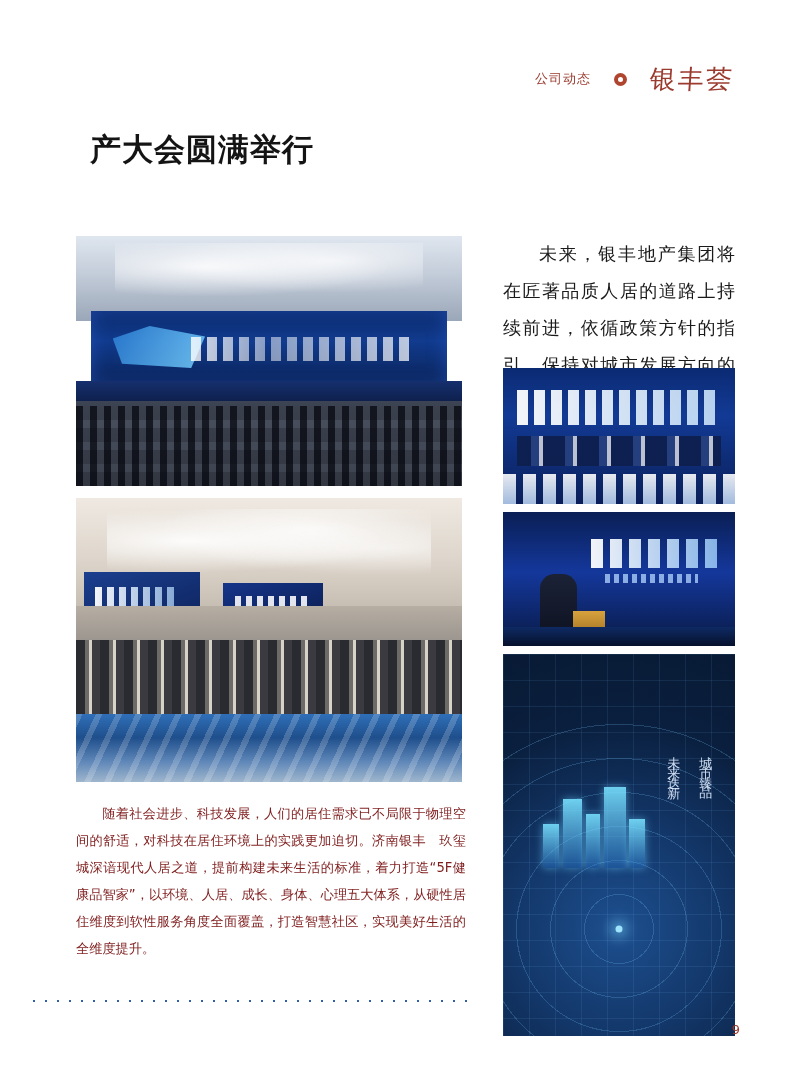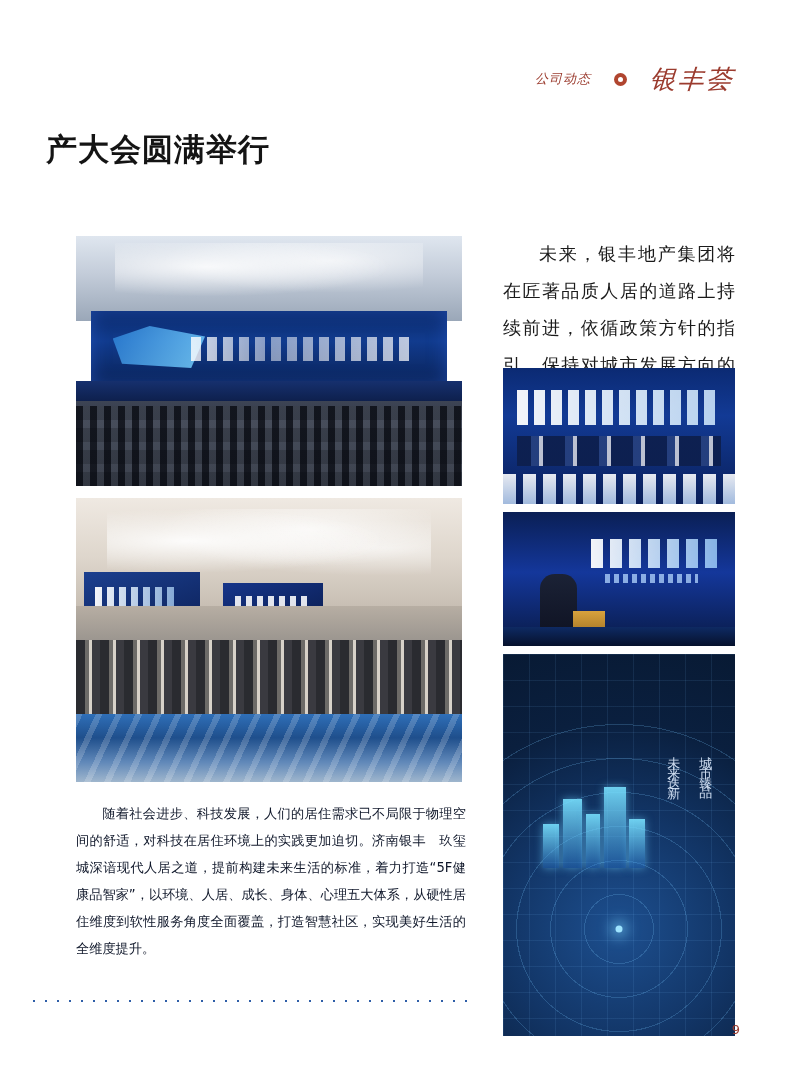--- a/index.html
+++ b/index.html
@@ -20,21 +20,20 @@
   }
 
   
   .header {
     position: absolute;
     top: 66px;
     right: 66px;
     display: flex;
     align-items: center;
     gap: 23px;
-    font-style: italic;
   }
   .header-label {
     font-size: 13px;
     color: #9b3b2e;
     letter-spacing: 1px;
     font-family: "DejaVu Sans", sans-serif;
   }
   .header-mark {
     width: 13px;
     height: 13px;
@@ -69,20 +68,21 @@
     left: 46px;
     width: 500px;
   }
   .title-line {
     font-size: 31px;
     font-weight: bold;
     color: #141414;
     letter-spacing: 1px;
     line-height: 1.38;
     font-family: "DejaVu Sans", sans-serif;
+    margin-left: 44px;
   }
 
   
   .photo {
     position: absolute;
     overflow: hidden;
   }
   .photo-1 {
     left: 76px;
     top: 236px;
@@ -96,21 +96,21 @@
     height: 284px;
   }
 
   .left-text {
     position: absolute;
     left: 76px;
     top: 800px;
     width: 390px;
     font-size: 13.2px;
     line-height: 2.05;
-    color: #0f172a;
+    color: #7f1d1d;
     text-align: justify;
     font-family: "DejaVu Sans", sans-serif;
     text-indent: 2em;
   }
 
   
   .right-text {
     position: absolute;
     left: 503px;
     top: 236px;

